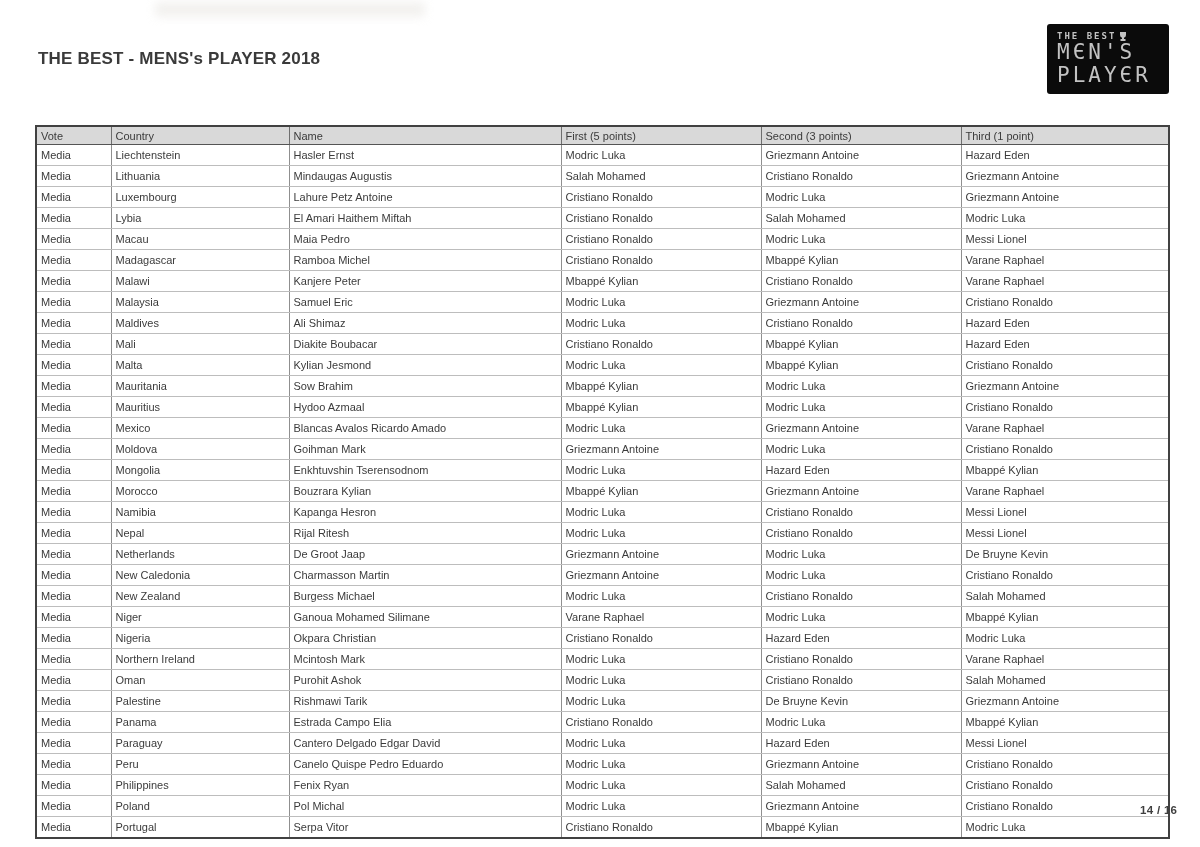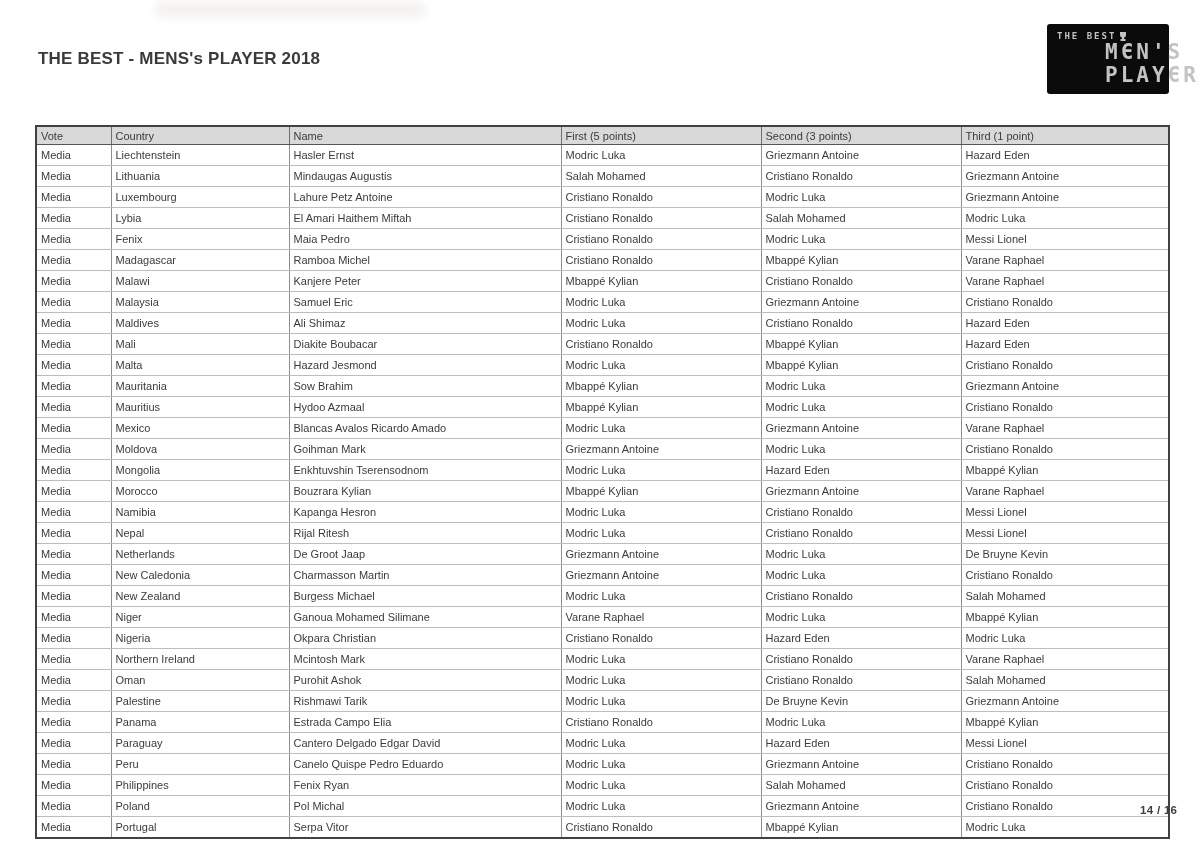--- a/index.html
+++ b/index.html
@@ -29,23 +29,22 @@
     background:#0b0b0b;border-radius:3px;
     padding:7px 0 0 10px;
     font-family:"DejaVu Sans Mono", monospace;
     color:#c3c3c3;
   }
   .logo-top{
     font-size:9px;font-weight:bold;letter-spacing:2px;line-height:10px;
     white-space:nowrap;display:flex;align-items:center;gap:3px;
   }
   .logo-main{
-    font-size:21px;font-weight:bold;letter-spacing:3px;line-height:23px;
+    font-size:21px;font-weight:normal;letter-spacing:3px;line-height:23px;
     white-space:nowrap;
-    margin-left:48px;
   }
   .trophy{display:inline-block;line-height:0;}
   
   table.votes{
     position:absolute;left:35px;top:104px;
     width:1133px;table-layout:fixed;
     border-collapse:collapse;
     border:2px solid #414141;
     font-size:11px;color:#3b3b3b;margin-top:21px;
   }
@@ -146,21 +145,21 @@
         <tr>
           <td>Media</td>
           <td>Lybia</td>
           <td>El Amari Haithem Miftah</td>
           <td>Cristiano Ronaldo</td>
           <td>Salah Mohamed</td>
           <td>Modric Luka</td>
         </tr>
         <tr>
           <td>Media</td>
-          <td>Fenix</td>
+          <td>Macau</td>
           <td>Maia Pedro</td>
           <td>Cristiano Ronaldo</td>
           <td>Modric Luka</td>
           <td>Messi Lionel</td>
         </tr>
         <tr>
           <td>Media</td>
           <td>Madagascar</td>
           <td>Ramboa Michel</td>
           <td>Cristiano Ronaldo</td>
@@ -195,21 +194,21 @@
           <td>Media</td>
           <td>Mali</td>
           <td>Diakite Boubacar</td>
           <td>Cristiano Ronaldo</td>
           <td>Mbappé Kylian</td>
           <td>Hazard Eden</td>
         </tr>
         <tr>
           <td>Media</td>
           <td>Malta</td>
-          <td>Hazard Jesmond</td>
+          <td>Kylian Jesmond</td>
           <td>Modric Luka</td>
           <td>Mbappé Kylian</td>
           <td>Cristiano Ronaldo</td>
         </tr>
         <tr>
           <td>Media</td>
           <td>Mauritania</td>
           <td>Sow Brahim</td>
           <td>Mbappé Kylian</td>
           <td>Modric Luka</td>

